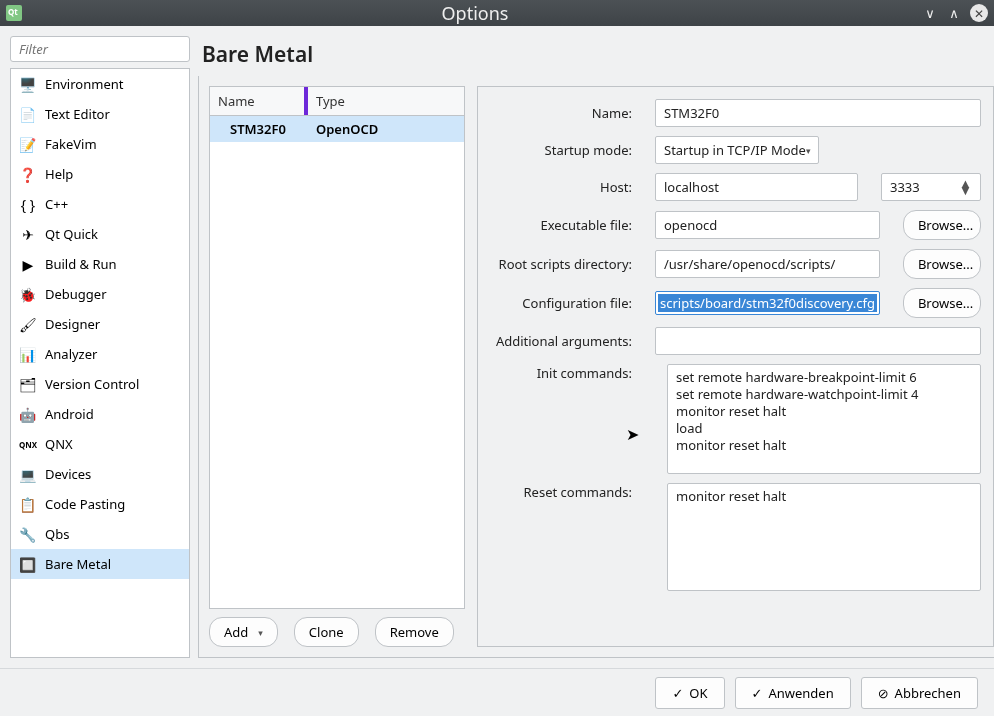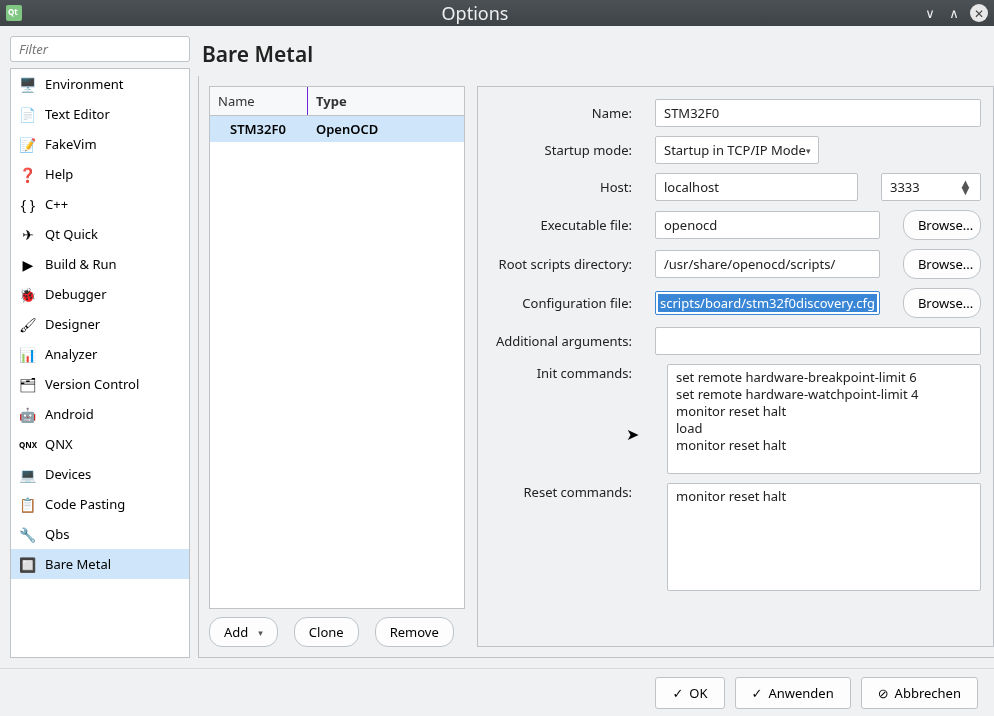--- a/index.html
+++ b/index.html
@@ -28,22 +28,22 @@
 .page-title { font-size: 21px; font-weight: 600; color: #222; margin: 4px 0 8px 4px; }
 .tabs { display: flex; border-bottom: 1px solid #bfc3c7; }
 .tab { padding: 6px 14px; background: #f7f8f9; border: 1px solid #bfc3c7; border-bottom: none; border-radius: 4px 4px 0 0; margin-right: 4px; cursor: pointer; }
 .tabpanel { border: 1px solid #bfc3c7; border-top: none; flex: 1; padding: 10px; display: flex; gap: 12px; background: #f0f1f2; }
 
 
 .providers { width: 256px; display: flex; flex-direction: column; }
 .ptable { flex: 1; border: 1px solid #bfc3c7; background: #fff; }
 .pthead { display: flex; background: #f7f8f9; border-bottom: 1px solid #bfc3c7; }
 .pthead div { padding: 5px 8px; font-weight: normal; color: #333; }
-.pthead .cname { width: 98px; border-right: 1px solid #6d28d9; }
-.pthead .ctype { flex: 1; font-weight: bold; }
+.pthead .cname { width: 98px; border-right: 4px solid #6d28d9; }
+.pthead .ctype { flex: 1; }
 .prow { display: flex; background: #cfe6fa; font-weight: 600; }
 .prow div { padding: 4px 8px; }
 .prow .cn { width: 98px; padding-left: 20px; }
 .pbtns { display: flex; gap: 16px; margin-top: 8px; }
 .btn { background: #fdfdfd; border: 1px solid #bfc3c7; border-radius: 13px; padding: 5px 14px; cursor: pointer; }
 .btn.dd { display: flex; align-items: center; gap: 10px; }
 
 
 .form { flex: 1; border: 1px solid #bfc3c7; background: #f0f1f2; padding: 12px 12px 12px 4px; display: flex; flex-direction: column; gap: 9px; }
 .frow { display: flex; align-items: center; gap: 23px; }

